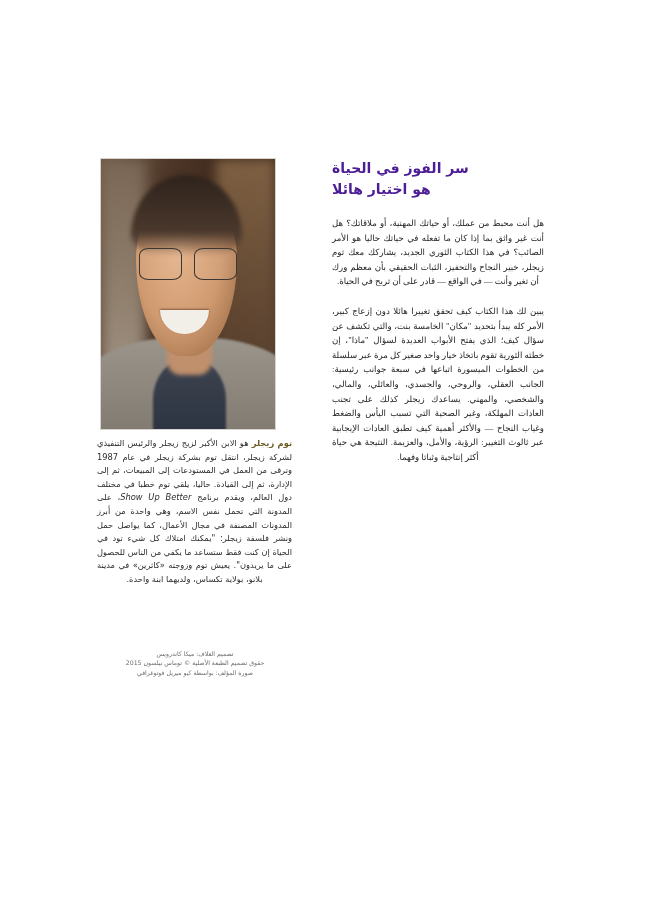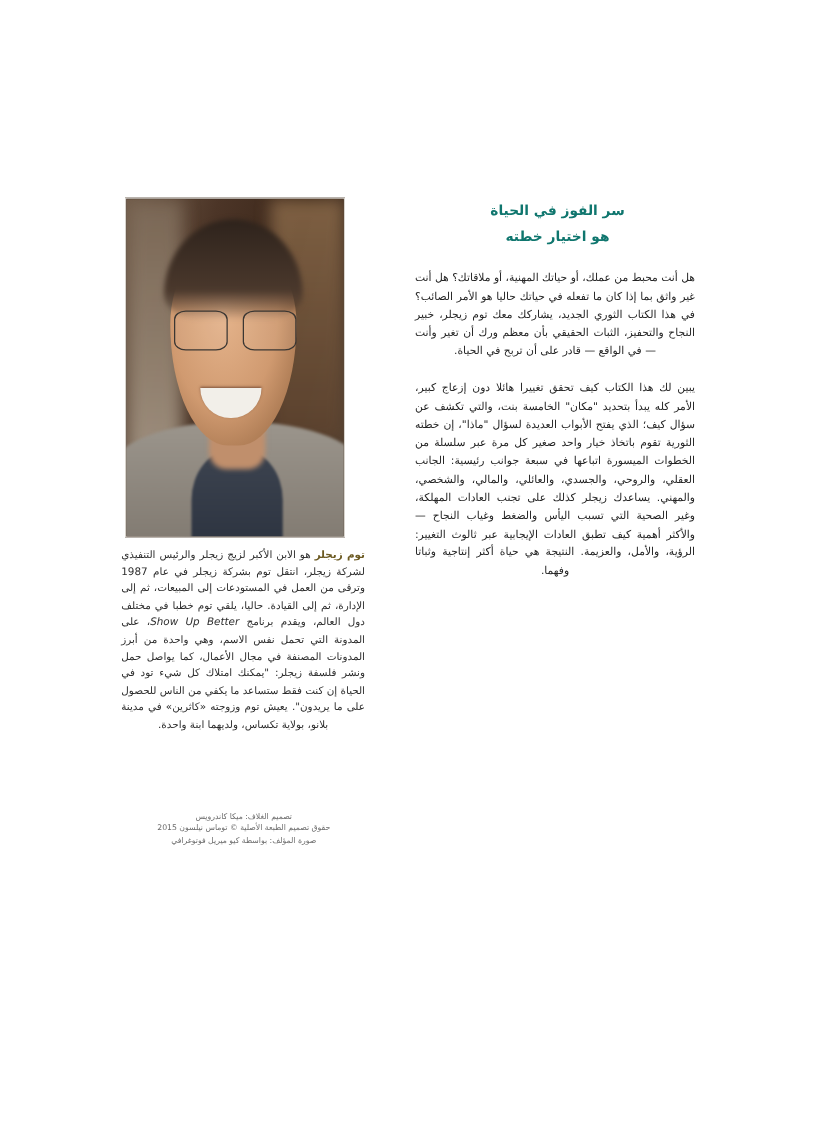--- a/index.html
+++ b/index.html
@@ -183,37 +183,38 @@
   
   .right-col {
     position: absolute;
     left: 332px;
     top: 158px;
     width: 228px;
     direction: rtl;
   }
 
   .headline {
-    font-size: 11px;
+    font-size: 14px;
     line-height: 21px;
     font-weight: bold;
-    color: #0f766e;
-    text-align: center;
+    color: #4c1d95;
+    text-align: left;
     letter-spacing: .2px;
     margin: 0 0 16px 0;
   }
   .headline span { display: block; }
 
   .para {
     font-size: 8.6px;
     line-height: 14.6px;
     text-align: justify;
     text-align-last: center;
     color: #242424;
-    margin: 0 4px 15px 0;
+    margin: 0 16px 15px 0;
+    font-family: Liberation Serif, serif;
   }
   .para.last {
     text-align: justify;
     text-align-last: center;
   }
 </style>
 </head>
 <body>
 
 <div class="page">
@@ -239,20 +240,20 @@
       <div>تصميم الغلاف: ميكا كاندرويس</div>
       <div>حقوق تصميم الطبعة الأصلية © توماس نيلسون 2015</div>
       <div>صورة المؤلف: بواسطة كيو ميريل فوتوغرافي</div>
     </div>
   </div>
 
   <div class="right-col">
 
     <h1 class="headline">
       <span>سر الفوز في الحياة</span>
-      <span>هو اختيار خطته</span>
+      <span>هو اختيار هائلا</span>
     </h1>
 
     <p class="para">هل أنت محبط من عملك، أو حياتك المهنية، أو ملاقاتك؟ هل أنت غير واثق بما إذا كان ما تفعله في حياتك حاليا هو الأمر الصائب؟ في هذا الكتاب الثوري الجديد، يشاركك معك توم زيجلر، خبير النجاح والتحفيز، الثبات الحقيقي بأن معظم ورك أن تغير وأنت — في الواقع — قادر على أن تربح في الحياة.</p>
     <p class="para">يبين لك هذا الكتاب كيف تحقق تغييرا هائلا دون إزعاج كبير، الأمر كله يبدأ بتحديد "مكان" الخامسة بنت، والتي تكشف عن سؤال كيف؛ الذي يفتح الأبواب العديدة لسؤال "ماذا"، إن خطته الثورية تقوم باتخاذ خيار واحد صغير كل مرة عبر سلسلة من الخطوات الميسورة اتباعها في سبعة جوانب رئيسية: الجانب العقلي، والروحي، والجسدي، والعائلي، والمالي، والشخصي، والمهني. يساعدك زيجلر كذلك على تجنب العادات المهلكة، وغير الصحية التي تسبب اليأس والضغط وغياب النجاح — والأكثر أهمية كيف تطبق العادات الإيجابية عبر ثالوث التغيير: الرؤية، والأمل، والعزيمة. النتيجة هي حياة أكثر إنتاجية وثباتا وفهما.</p>
   </div>
 
 </div>
 
 </body></html>

